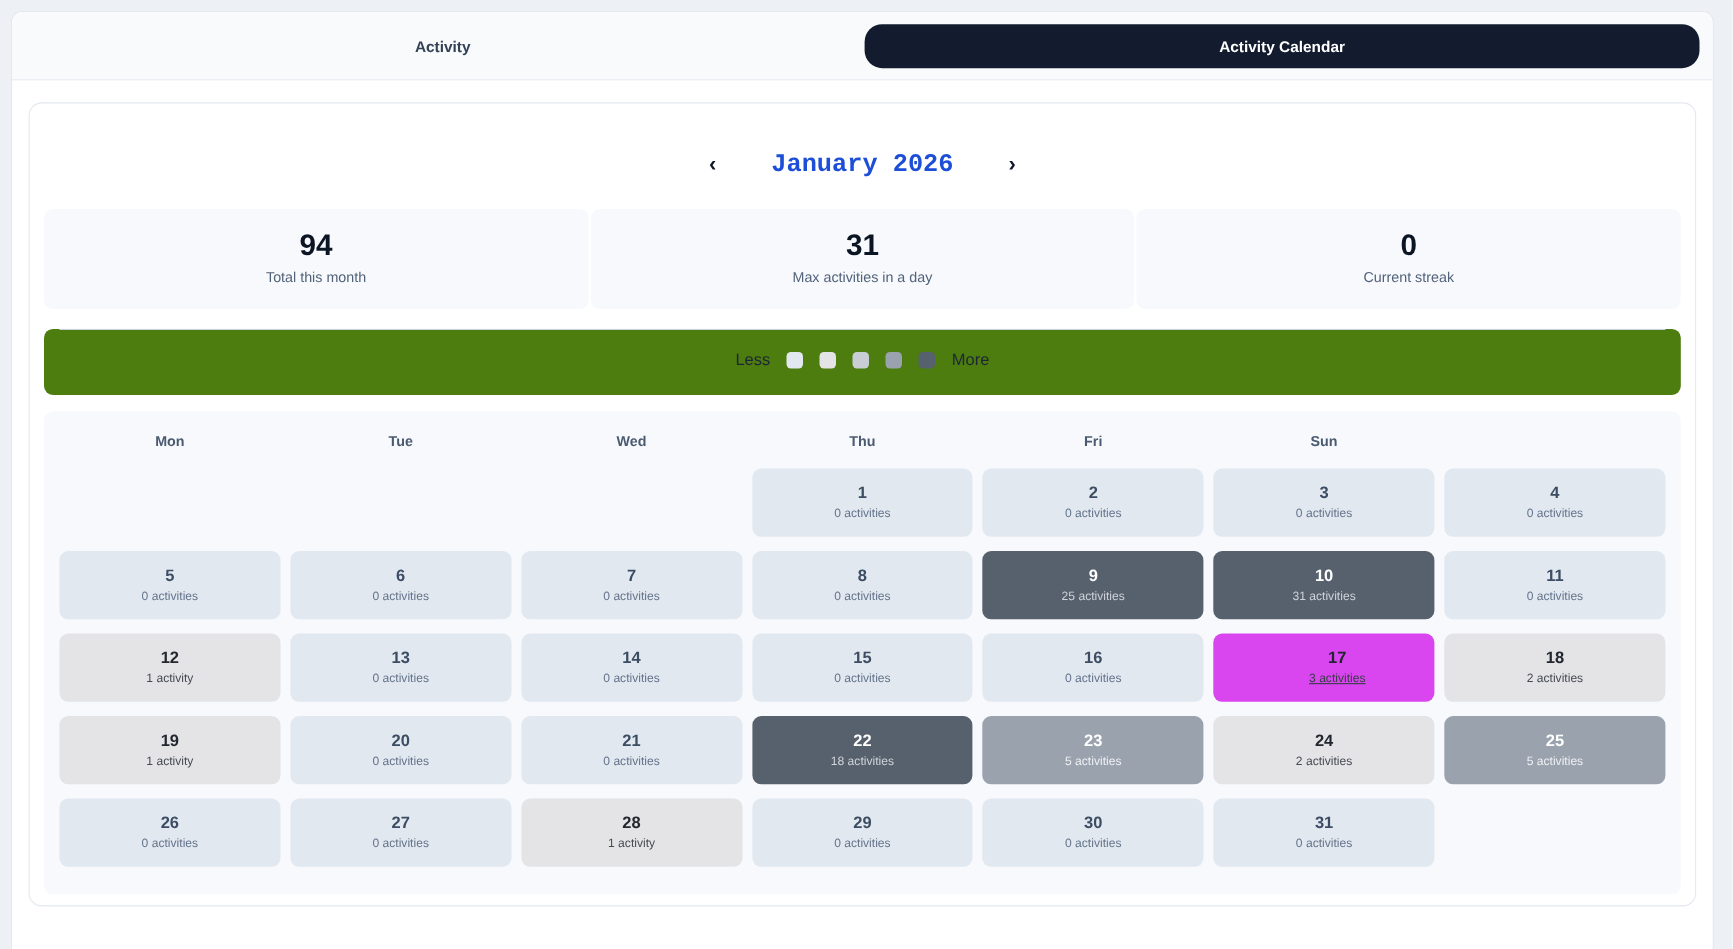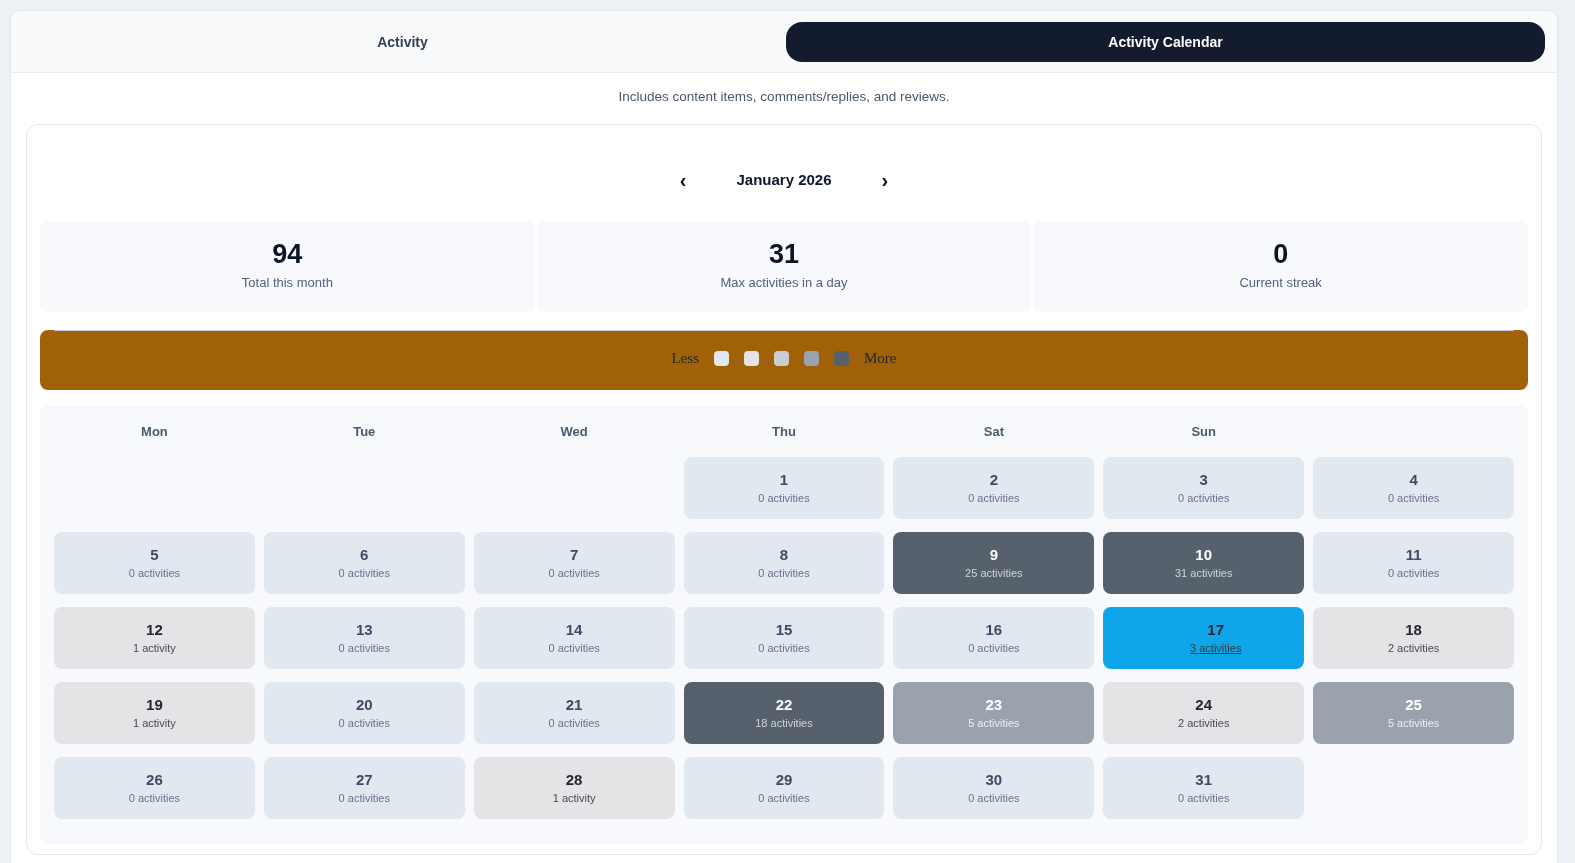--- a/index.html
+++ b/index.html
@@ -77,24 +77,25 @@
     border: none;
     font-size: 20px;
     font-weight: 600;
     color: #0f172a;
     cursor: pointer;
     line-height: 30px;
     padding: 0 6px;
     font-family: "Liberation Sans", sans-serif;
   }
   .month-title {
-    font-size: 15px;
+    font-size: 23px;
     font-weight: 800;
-    color: #0f172a;
+    color: #1d4ed8;
     line-height: 30px;
+    font-family: Liberation Mono, monospace;
   }
   .stats-row {
     display: flex;
     gap: 2px;
     margin: 26px 13px 0;
   }
   .stat-card {
     flex: 1;
     background: #f7f9fc;
     border-radius: 8px;
@@ -108,24 +109,23 @@
     line-height: 32px;
   }
   .stat-label {
     font-size: 13px;
     color: #52627a;
     line-height: 16px;
     margin-top: 5px;
   }
   .legend-panel {
     margin: 2px 13px 0;
-    background: #a16207;
+    background: #4d7c0f;
     border-radius: 8px;
     padding: 0 14px;
-    font-family: Liberation Serif, serif;
   }
   .legend-divider {
     border: none;
     border-top: 1px solid #c7d0db;
     margin: 18px 0 0;
   }
   .legend-row {
     display: flex;
     align-items: center;
     justify-content: center;
@@ -174,21 +174,21 @@
   }
   .day-empty { height: 62px; }
   .day-num { font-size: 15px; font-weight: 700; line-height: 18px; }
   .day-label { font-size: 11px; line-height: 13px; margin-top: 3px; }
   .level-0 { background: #e2e8f0; }
   .level-0 .day-num { color: #3c4d63; }
   .level-0 .day-label { color: #64748b; }
   .level-1 { background: #e4e4e7; }
   .level-1 .day-num { color: #232730; }
   .level-1 .day-label { color: #464a52; }
-  .level-2 { background: #0ea5e9; padding-left: 24px; }
+  .level-2 { background: #d946ef; padding-left: 24px; }
   .level-2 .day-num { color: #20252e; }
   .level-2 .day-label { color: #363c46; text-decoration: underline; }
   .level-3 { background: #9aa2ae; }
   .level-3 .day-num { color: #ffffff; }
   .level-3 .day-label { color: #eef0f2; text-align: center; }
   .level-4 { background: #57616d; }
   .level-4 .day-num { color: #ffffff; }
   .level-4 .day-label { color: #ced3d9; }
 </style>
 </head>
@@ -202,21 +202,20 @@
           <span>Activity</span>
         </span>
     </div>
     <div class="tab active">
       <span class="tab-pill">
           <span>Activity Calendar</span>
         </span>
     </div>
   </div>
 
-  <div class="subtitle">Includes content items, comments/replies, and reviews.</div>
 
   <div class="panel-card">
 
     <div class="month-nav">
       <button class="nav-btn"><span>‹</span></button>
       <div class="month-title">January 2026</div>
       <button class="nav-btn"><span>›</span></button>
     </div>
 
     <div class="stats-row">
@@ -248,21 +247,21 @@
         <span>More</span>
       </div>
     </div>
 
     <div class="calendar-panel">
       <div class="weekday-row" id="weekday-row">
           <div class="weekday">Mon</div>
           <div class="weekday">Tue</div>
           <div class="weekday">Wed</div>
           <div class="weekday">Thu</div>
-          <div class="weekday">Sat</div>
+          <div class="weekday">Fri</div>
           <div class="weekday">Sun</div>
         </div>
       <div class="day-grid" id="day-grid">
           <div class="day-empty"></div>
           <div class="day-empty"></div>
           <div class="day-empty"></div>
           <div class="day-cell level-0">
             <div class="day-num">1</div>
             <div class="day-label">0 activities</div>
           </div>

